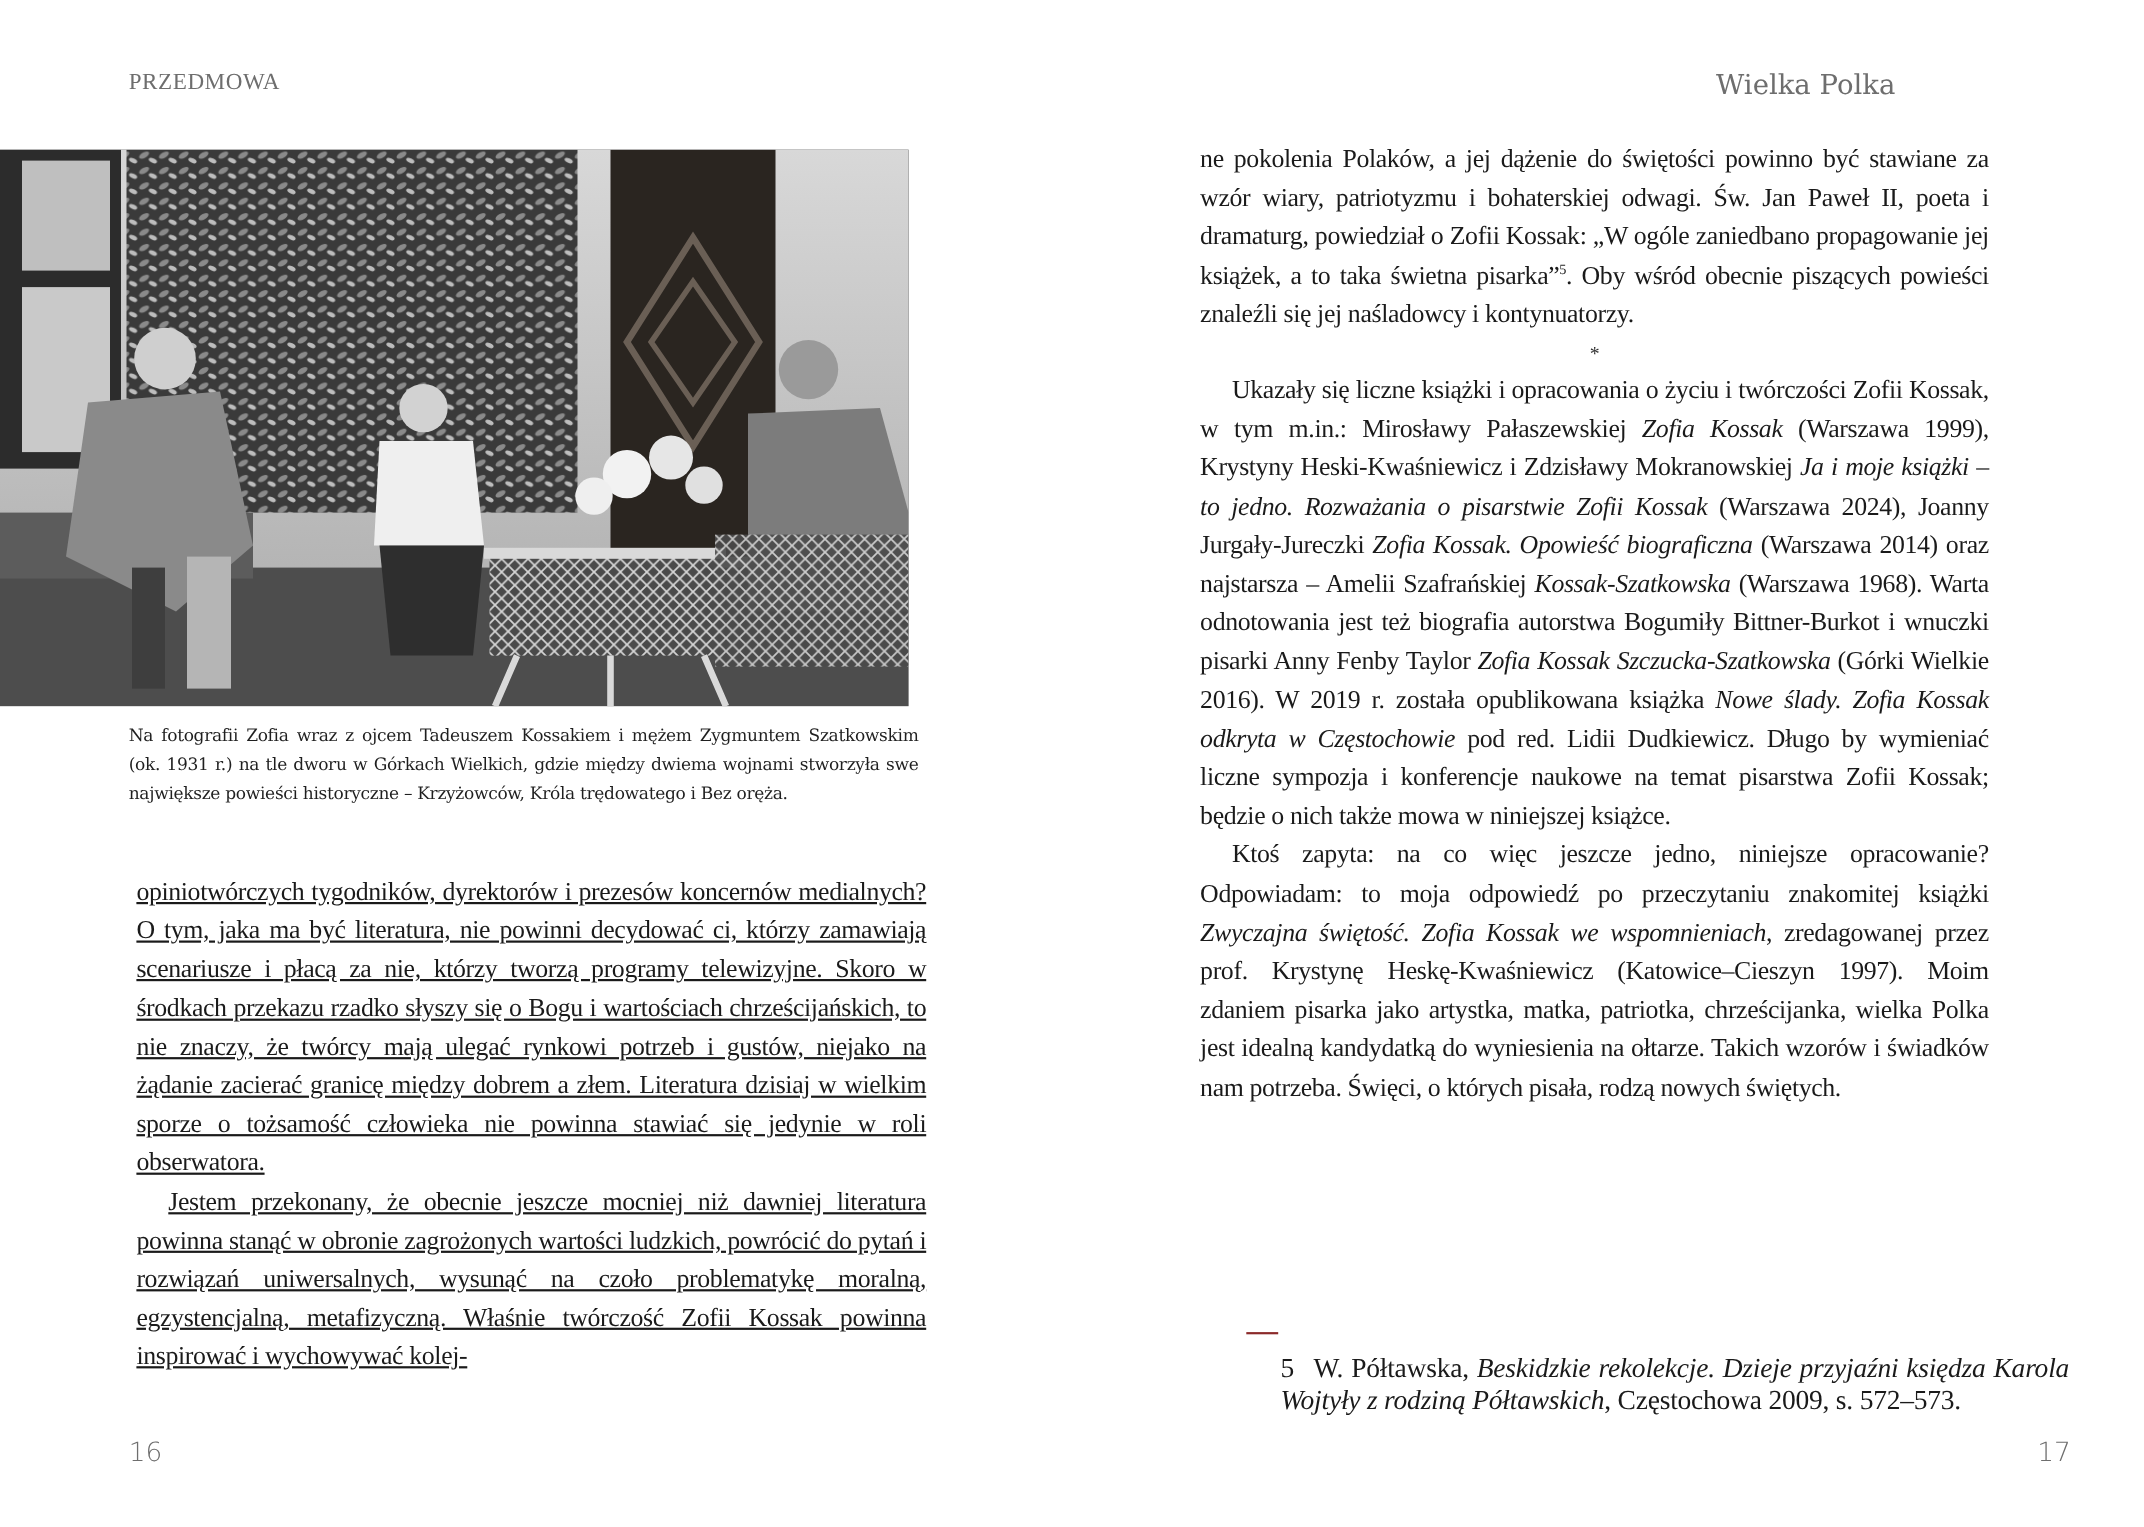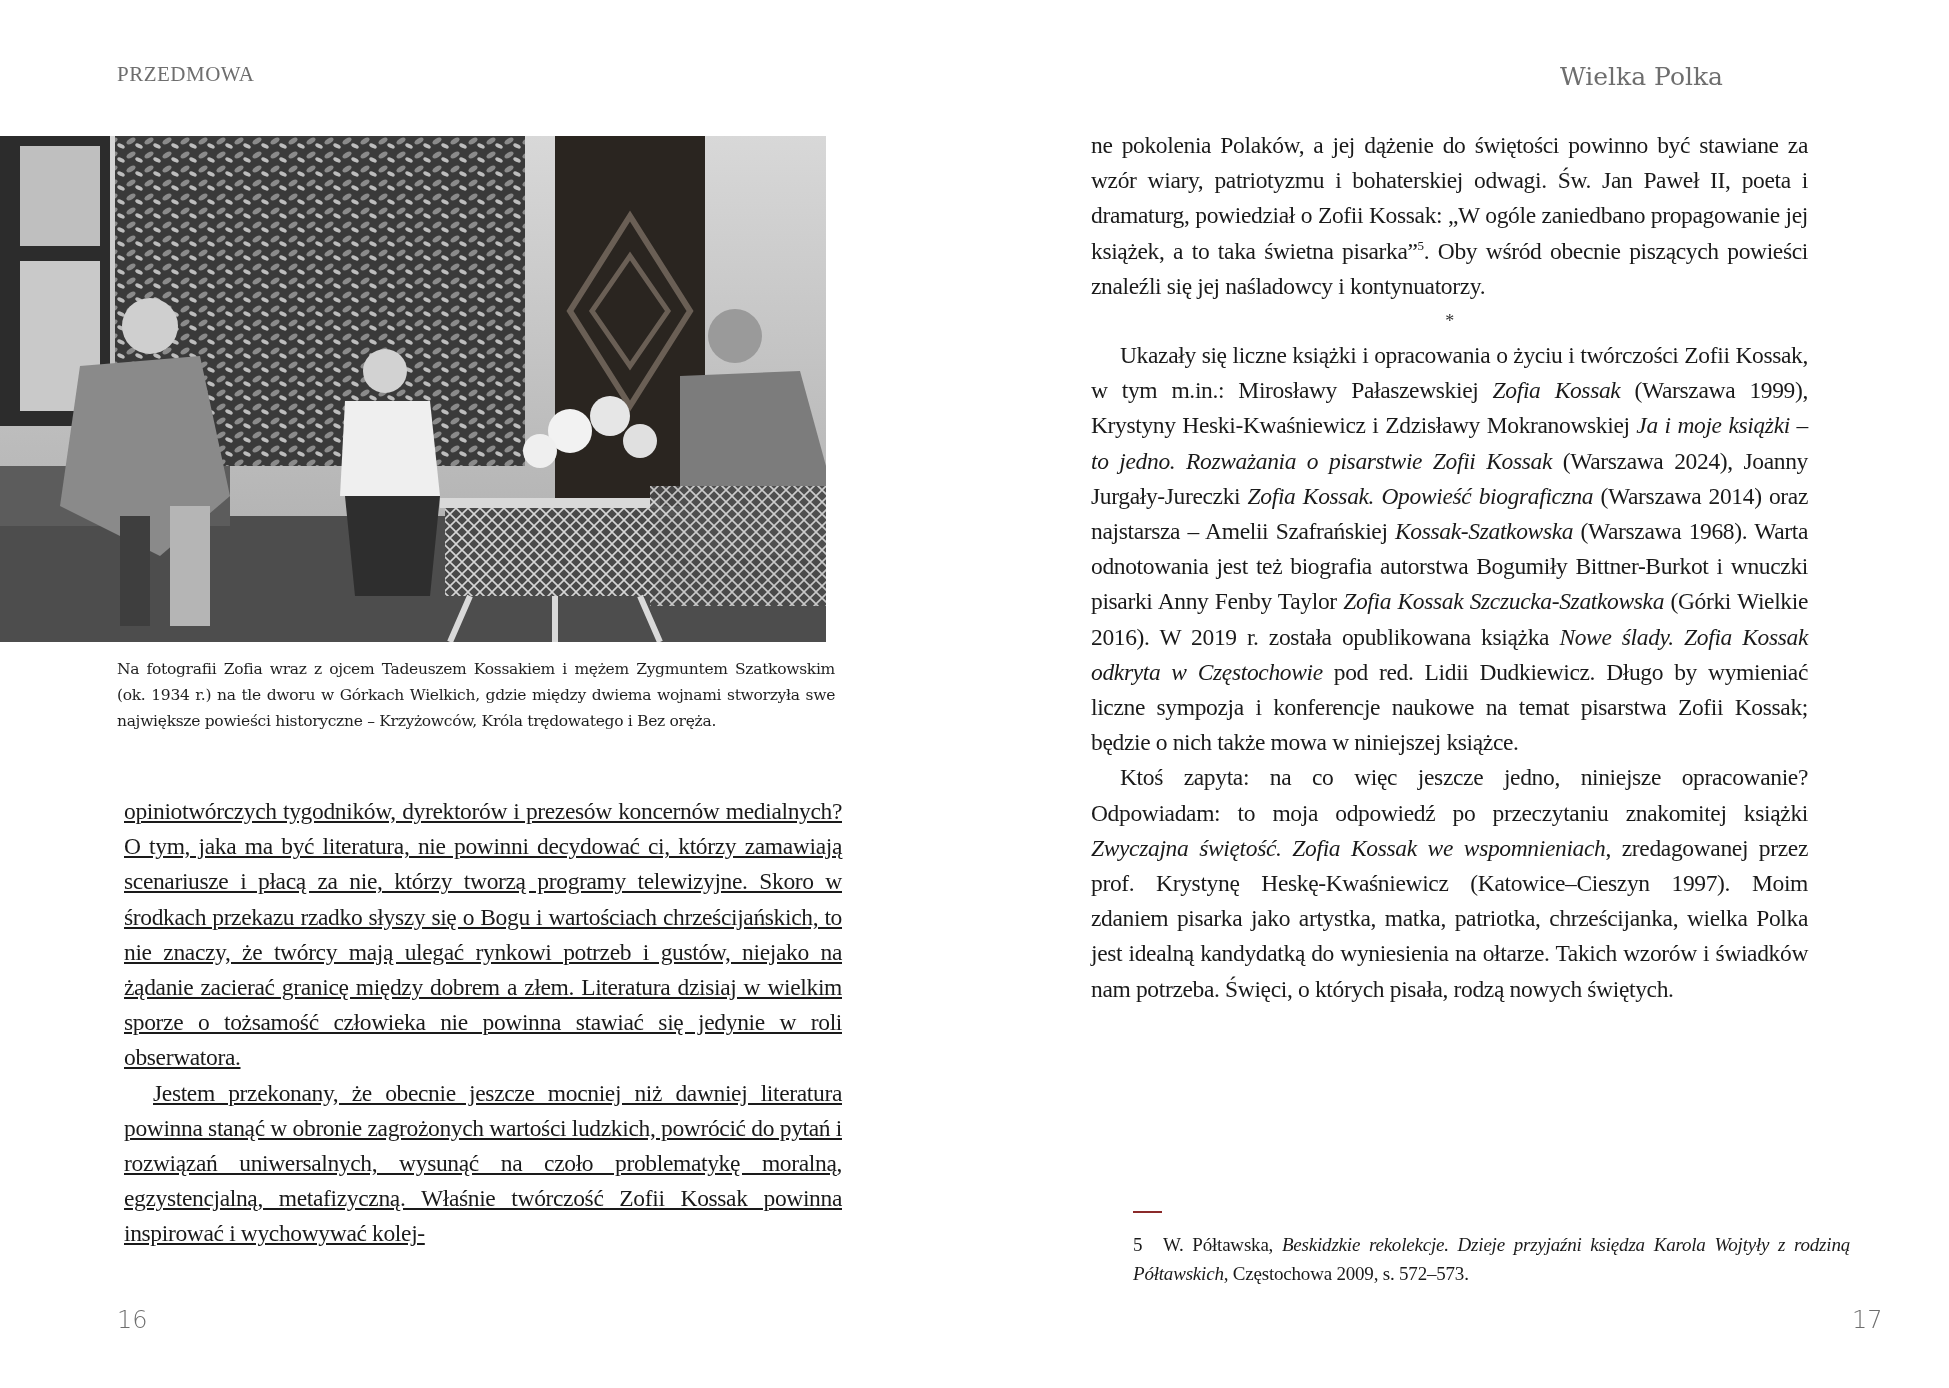--- a/index.html
+++ b/index.html
@@ -36,22 +36,22 @@
     .col p { margin:0; }
     .col p.indent { text-indent:29px; }
     .asterisk { text-align:center; margin:0; font-size:18px; line-height:34px; color:#333; }
     i { font-style:italic;margin-top:44px; }
     sup { font-size:13px; line-height:0; vertical-align:super; }
 
     .fn-rule {
       position:absolute; left:1133px; top:1211px; width:29px; height:2px; background:#8b2a2a;
     }
     .footnote {
-      position:absolute; left:1133px; top:1230px; width:717px;
-      font-size:19px; line-height:29px; text-align:justify; letter-spacing:-0.2px;
+      position:absolute; left:1164px; top:1230px; width:717px;
+      font-size:25px; line-height:29px; text-align:justify; letter-spacing:-0.2px;
     }
     .fn-num { display:inline-block; width:30px; }
 
     .folio {
       position:absolute; top:1306px; font-family:"DejaVu Sans", sans-serif;
       font-size:24px; color:#6e6e6e; font-weight:300;
     }
     .folio-left { left:117px; }
     .folio-right { left:1852px; }
   </style>
@@ -110,21 +110,21 @@
       <rect x="445" y="370" width="210" height="90" fill="url(#wicker)"></rect>
       <rect x="440" y="362" width="220" height="10" fill="#d9d9d9"></rect>
       <path d="M470 460 L450 506 M640 460 L660 506 M555 460 L555 506" stroke="#d9d9d9" stroke-width="6"></path>
 
       <circle cx="735" cy="200" r="27" fill="#9a9a9a"></circle>
       <path d="M680 240 L800 235 L826 330 L826 420 L680 420 Z" fill="#7c7c7c"></path>
       <rect x="650" y="350" width="176" height="120" fill="url(#wicker)" opacity="0.9"></rect>
     </svg>
   </div>
 
-  <div class="caption">Na fotografii Zofia wraz z ojcem Tadeuszem Kossakiem i mężem Zygmuntem Szatkowskim (ok. 1934 r.) na tle dworu w Górkach Wielkich, gdzie między dwiema wojnami stworzyła swe największe powieści historyczne – Krzyżowców, Króla trędowatego i Bez oręża.</div>
+  <div class="caption">Na fotografii Zofia wraz z ojcem Tadeuszem Kossakiem i mężem Zygmuntem Szatkowskim (ok. 1931 r.) na tle dworu w Górkach Wielkich, gdzie między dwiema wojnami stworzyła swe największe powieści historyczne – Krzyżowców, Króla trędowatego i Bez oręża.</div>
 
   <div class="col col-left">
     <p>opiniotwórczych tygodników, dyrektorów i prezesów koncernów medialnych? O tym, jaka ma być literatura, nie powinni decydować ci, którzy zamawiają scenariusze i płacą za nie, którzy tworzą programy telewizyjne. Skoro w środkach przekazu rzadko słyszy się o Bogu i wartościach chrześcijańskich, to nie znaczy, że twórcy mają ulegać rynkowi potrzeb i gustów, niejako na żądanie zacierać granicę między dobrem a złem. Literatura dzisiaj w wielkim sporze o tożsamość człowieka nie powinna stawiać się jedynie w roli obserwatora.</p>
     <p class="indent">Jestem przekonany, że obecnie jeszcze mocniej niż dawniej literatura powinna stanąć w obronie zagrożonych wartości ludzkich, powrócić do pytań i rozwiązań uniwersalnych, wysunąć na czoło problematykę moralną, egzystencjalną, metafizyczną. Właśnie twórczość Zofii Kossak powinna inspirować i wychowywać kolej-</p>
   </div>
 
   <div class="folio folio-left">16</div>
 </div>
 
 <div>

